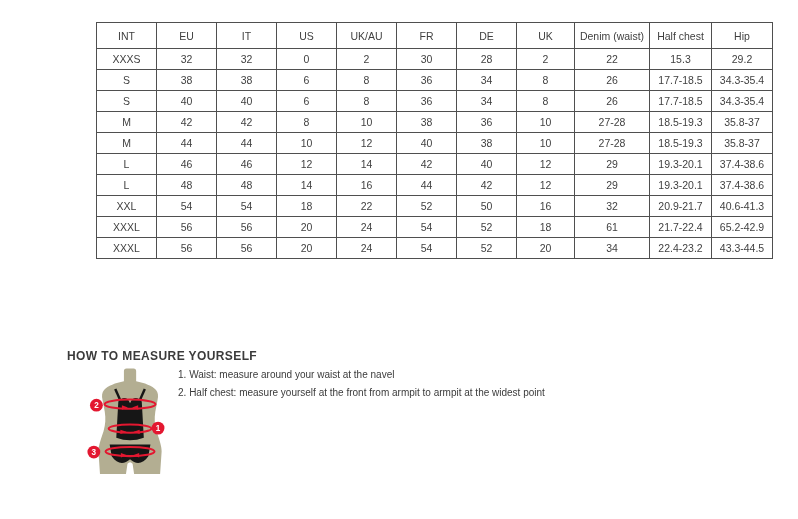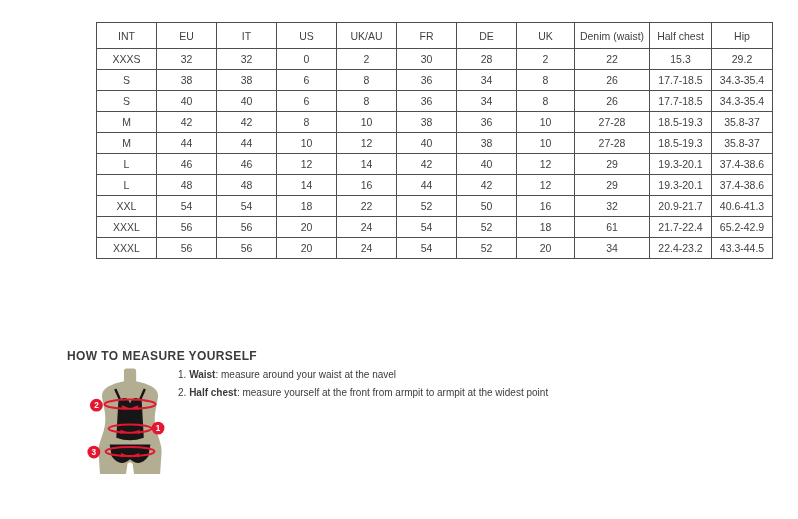--- a/index.html
+++ b/index.html
@@ -63,21 +63,21 @@
     margin: 0;
     padding: 0;
     list-style: none;
     font-size: 10px;
     color: #3b3b3b;
   }
   .measure-steps li {
     line-height: 17.5px;
     white-space: nowrap;
   }
-  .measure-steps strong { font-weight: 700; text-align: right; }
+  .measure-steps strong { font-weight: 400; text-align: right; }
 
   
   .measure-figure {
     position: absolute;
     left: 84px;
     top: 368px;
     width: 88px;
     height: 108px;
   }
   .mannequin-fill { fill: var(--mannequin, #b3ae92); }

